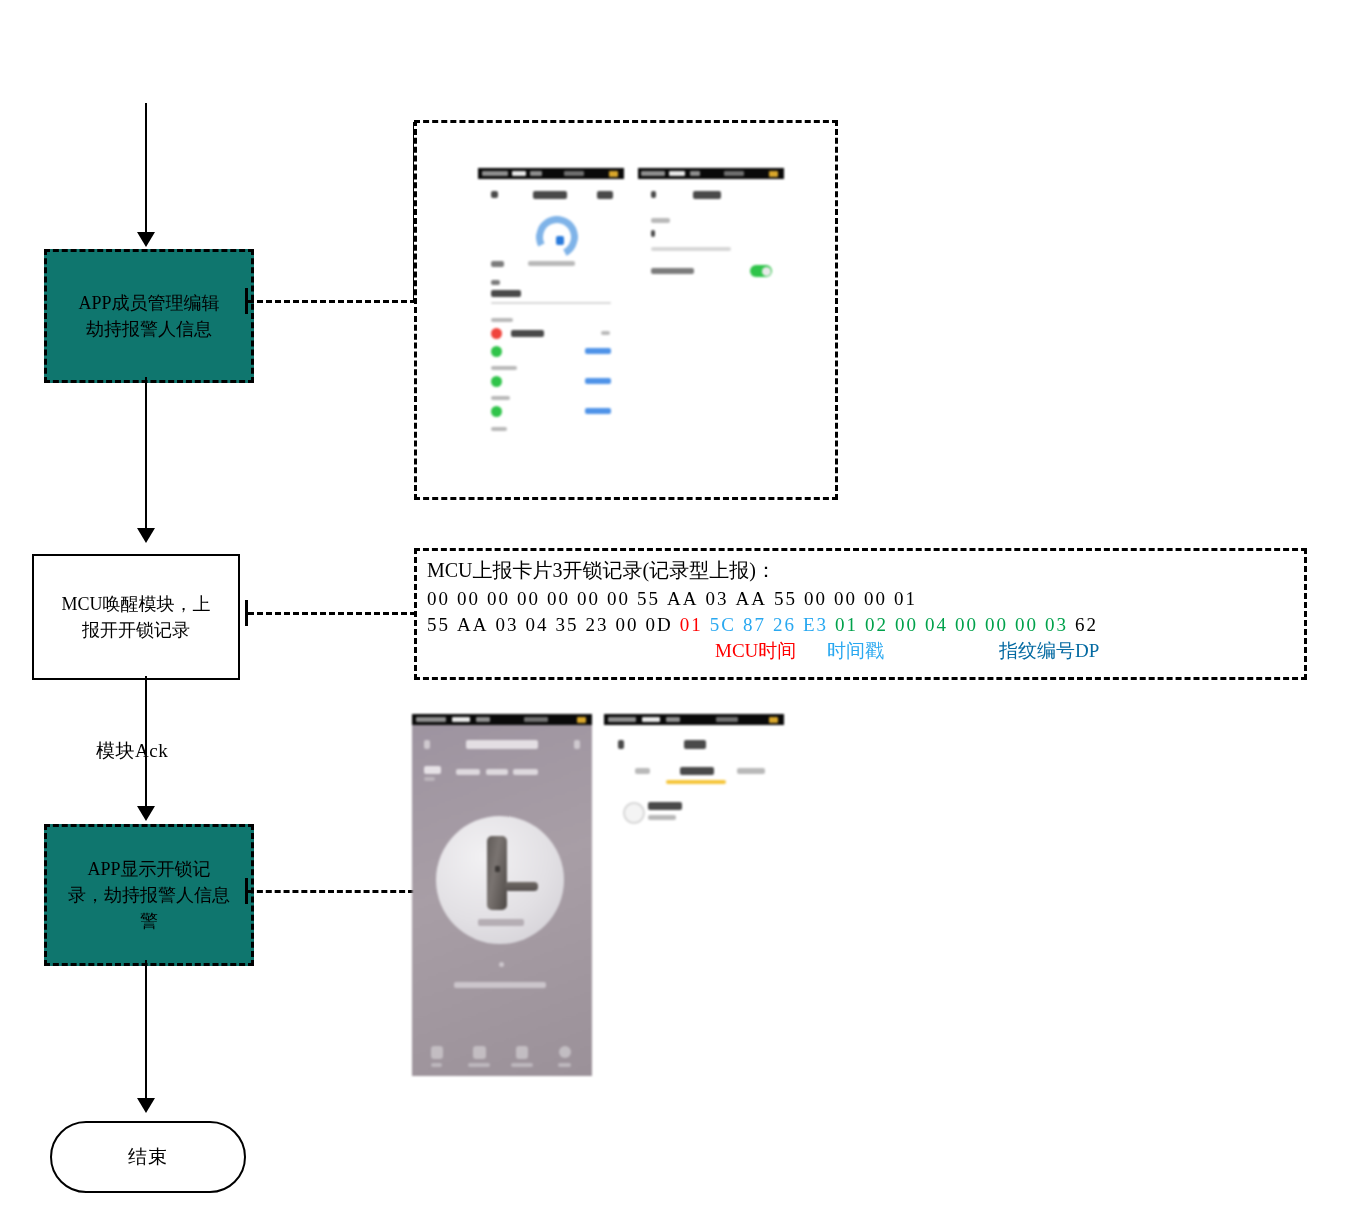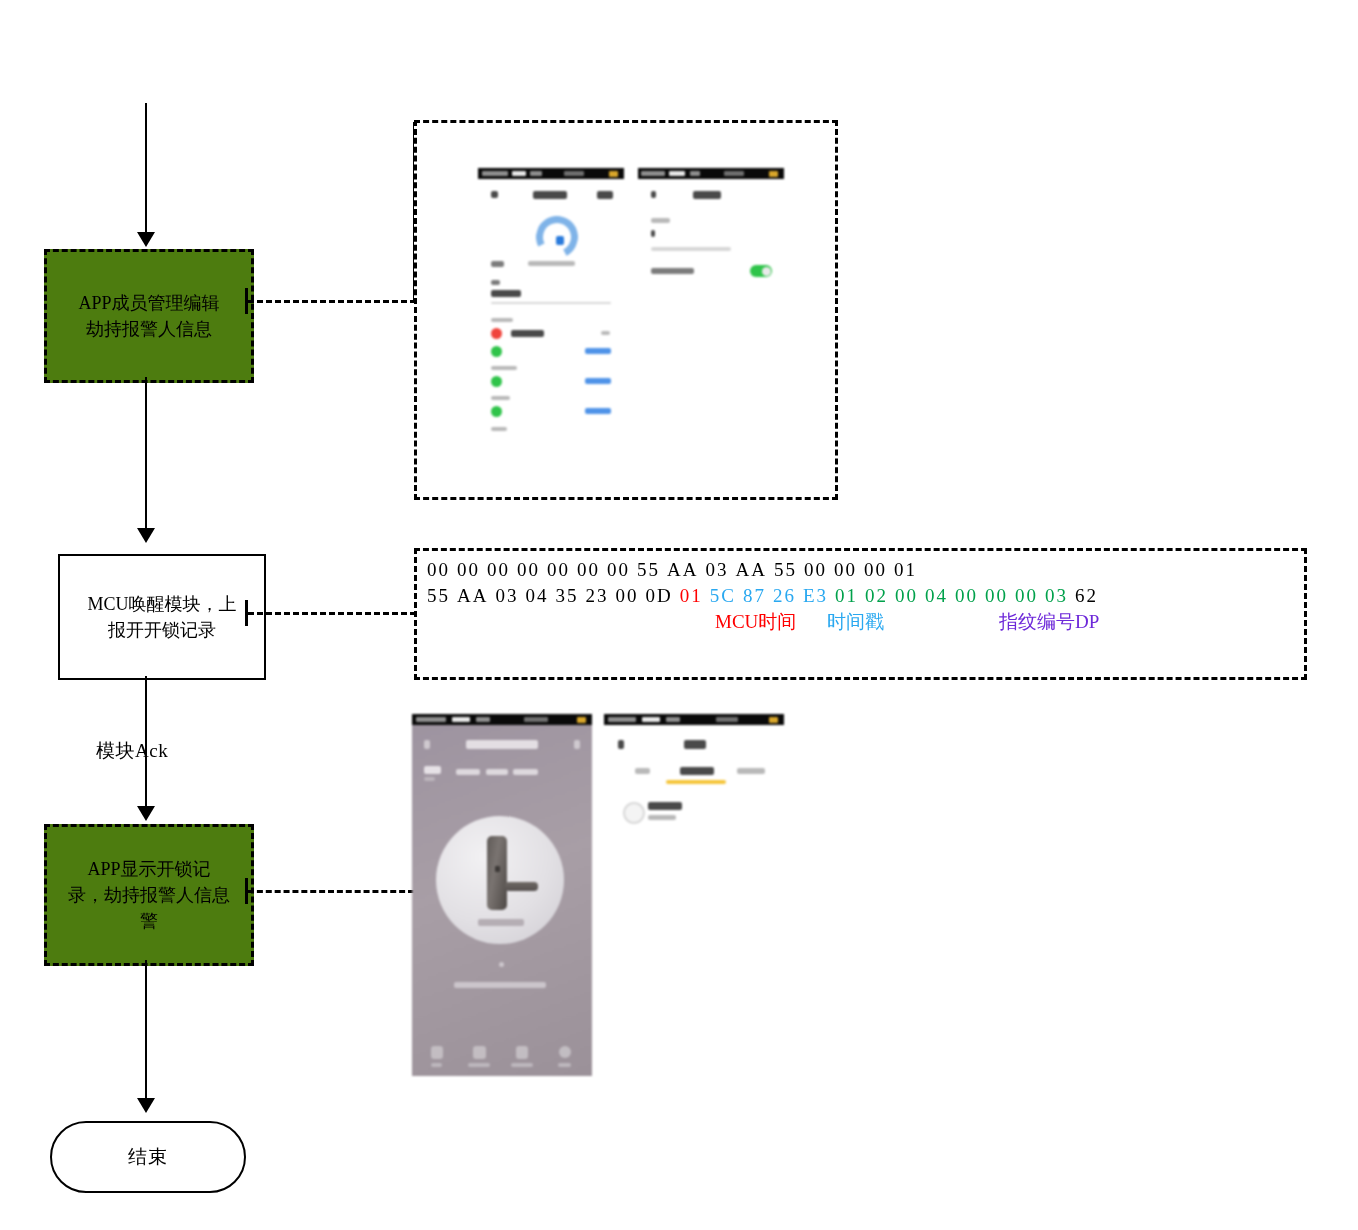--- a/index.html
+++ b/index.html
@@ -42,21 +42,21 @@
     align-items: center;
     justify-content: center;
     text-align: center;
     font-size: 18px;
     line-height: 1.45;
   }
 
   
   .process-dashed {
     border: 3px dashed #000;
-    background: #4d7c0f;
+    background: #0f766e;
     display: flex;
     align-items: center;
     justify-content: center;
     text-align: center;
     font-size: 18px;
     line-height: 1.45;
   }
 
   
   .vline { background: #000; width: 2px; }
@@ -197,21 +197,21 @@
   <div class="abs arrow-down" style="left:137px; top:232px;"></div>
 
   <div class="abs process-dashed" style="left:44px; top:249px; width:204px; height:128px;">
     <span style="white-space:pre-line;">APP成员管理编辑
 劫持报警人信息</span>
   </div>
 
   <div class="abs vline" style="left:145px; top:377px; width:2px; height:155px;"></div>
   <div class="abs arrow-down" style="left:137px; top:528px;"></div>
 
-  <div class="abs process-solid" style="left:58px; top:554px; width:204px; height:122px;">
+  <div class="abs process-solid" style="left:32px; top:554px; width:204px; height:122px;">
     <span style="white-space:pre-line;">MCU唤醒模块，上
 报开开锁记录</span>
   </div>
 
   <div class="abs vline" style="left:145px; top:676px; width:2px; height:133px;"></div>
   <div class="abs edge-label" style="left:96px; top:738px;">模块Ack</div>
   <div class="abs arrow-down" style="left:137px; top:806px;"></div>
 
   <div class="abs process-dashed" style="left:44px; top:824px; width:204px; height:136px;">
     <span style="white-space:pre-line;">APP显示开锁记
@@ -286,26 +286,27 @@
     <div class="bar-txt faint" style="position:absolute; left:13px; top:79px; width:80px; height:4px;"></div>
     <div class="bar-txt" style="position:absolute; left:13px; top:100px; width:43px; height:6px;"></div>
     <div class="toggle" style="position:absolute; right:12px; top:97px; width:22px; height:12px;"></div>
   </div>
 
 
   <div class="abs stub-v" style="left:245px; top:600px; width:3px; height:26px;"></div>
   <div class="abs dash-h" style="left:248px; top:612px; width:168px;"></div>
 
   <div class="abs panel-dashed hexblock" style="left:414px; top:548px; width:893px; height:132px;">
+    <div class="hex-title">MCU上报卡片3开锁记录(记录型上报)：</div>
     <div class="hex-line" id="hexline1"><span style="color: rgb(0, 0, 0);">00</span><span style="color: rgb(0, 0, 0);">00</span><span style="color: rgb(0, 0, 0);">00</span><span style="color: rgb(0, 0, 0);">00</span><span style="color: rgb(0, 0, 0);">00</span><span style="color: rgb(0, 0, 0);">00</span><span style="color: rgb(0, 0, 0);">00</span><span style="color: rgb(0, 0, 0);">55</span><span style="color: rgb(0, 0, 0);">AA</span><span style="color: rgb(0, 0, 0);">03</span><span style="color: rgb(0, 0, 0);">AA</span><span style="color: rgb(0, 0, 0);">55</span><span style="color: rgb(0, 0, 0);">00</span><span style="color: rgb(0, 0, 0);">00</span><span style="color: rgb(0, 0, 0);">00</span><span style="color: rgb(0, 0, 0);">01</span></div>
     <div class="hex-line" id="hexline2"><span style="color: rgb(0, 0, 0);">55</span><span style="color: rgb(0, 0, 0);">AA</span><span style="color: rgb(0, 0, 0);">03</span><span style="color: rgb(0, 0, 0);">04</span><span style="color: rgb(0, 0, 0);">35</span><span style="color: rgb(0, 0, 0);">23</span><span style="color: rgb(0, 0, 0);">00</span><span style="color: rgb(0, 0, 0);">0D</span><span style="color: rgb(255, 0, 0);">01</span><span style="color: rgb(41, 168, 240);">5C</span><span style="color: rgb(41, 168, 240);">87</span><span style="color: rgb(41, 168, 240);">26</span><span style="color: rgb(41, 168, 240);">E3</span><span style="color: rgb(0, 161, 75);">01</span><span style="color: rgb(0, 161, 75);">02</span><span style="color: rgb(0, 161, 75);">00</span><span style="color: rgb(0, 161, 75);">04</span><span style="color: rgb(0, 161, 75);">00</span><span style="color: rgb(0, 161, 75);">00</span><span style="color: rgb(0, 161, 75);">00</span><span style="color: rgb(0, 161, 75);">03</span><span style="color: rgb(0, 0, 0);">62</span></div>
     <div class="hex-labels">
       <span style="left:288px; color:#FF0000;">MCU时间</span>
       <span style="left:400px; color:#29A8F0;">时间戳</span>
-      <span style="left:572px; color:#6d28d9;">指纹编号DP</span>
+      <span style="left:572px; color:#0369a1;">指纹编号DP</span>
     </div>
   </div>
 
   <div class="abs stub-v" style="left:245px; top:878px; width:3px; height:26px;"></div>
   <div class="abs dash-h" style="left:248px; top:890px; width:166px;"></div>
 
   <div class="phone lockpage" style="left:412px; top:714px; width:180px; height:362px;">
     <div class="statusbar">
       <div class="sb-blob" style="left:4px;  width:30px;"></div>
       <div class="sb-blob" style="left:40px; width:18px; background:#e8e8e8;"></div>

